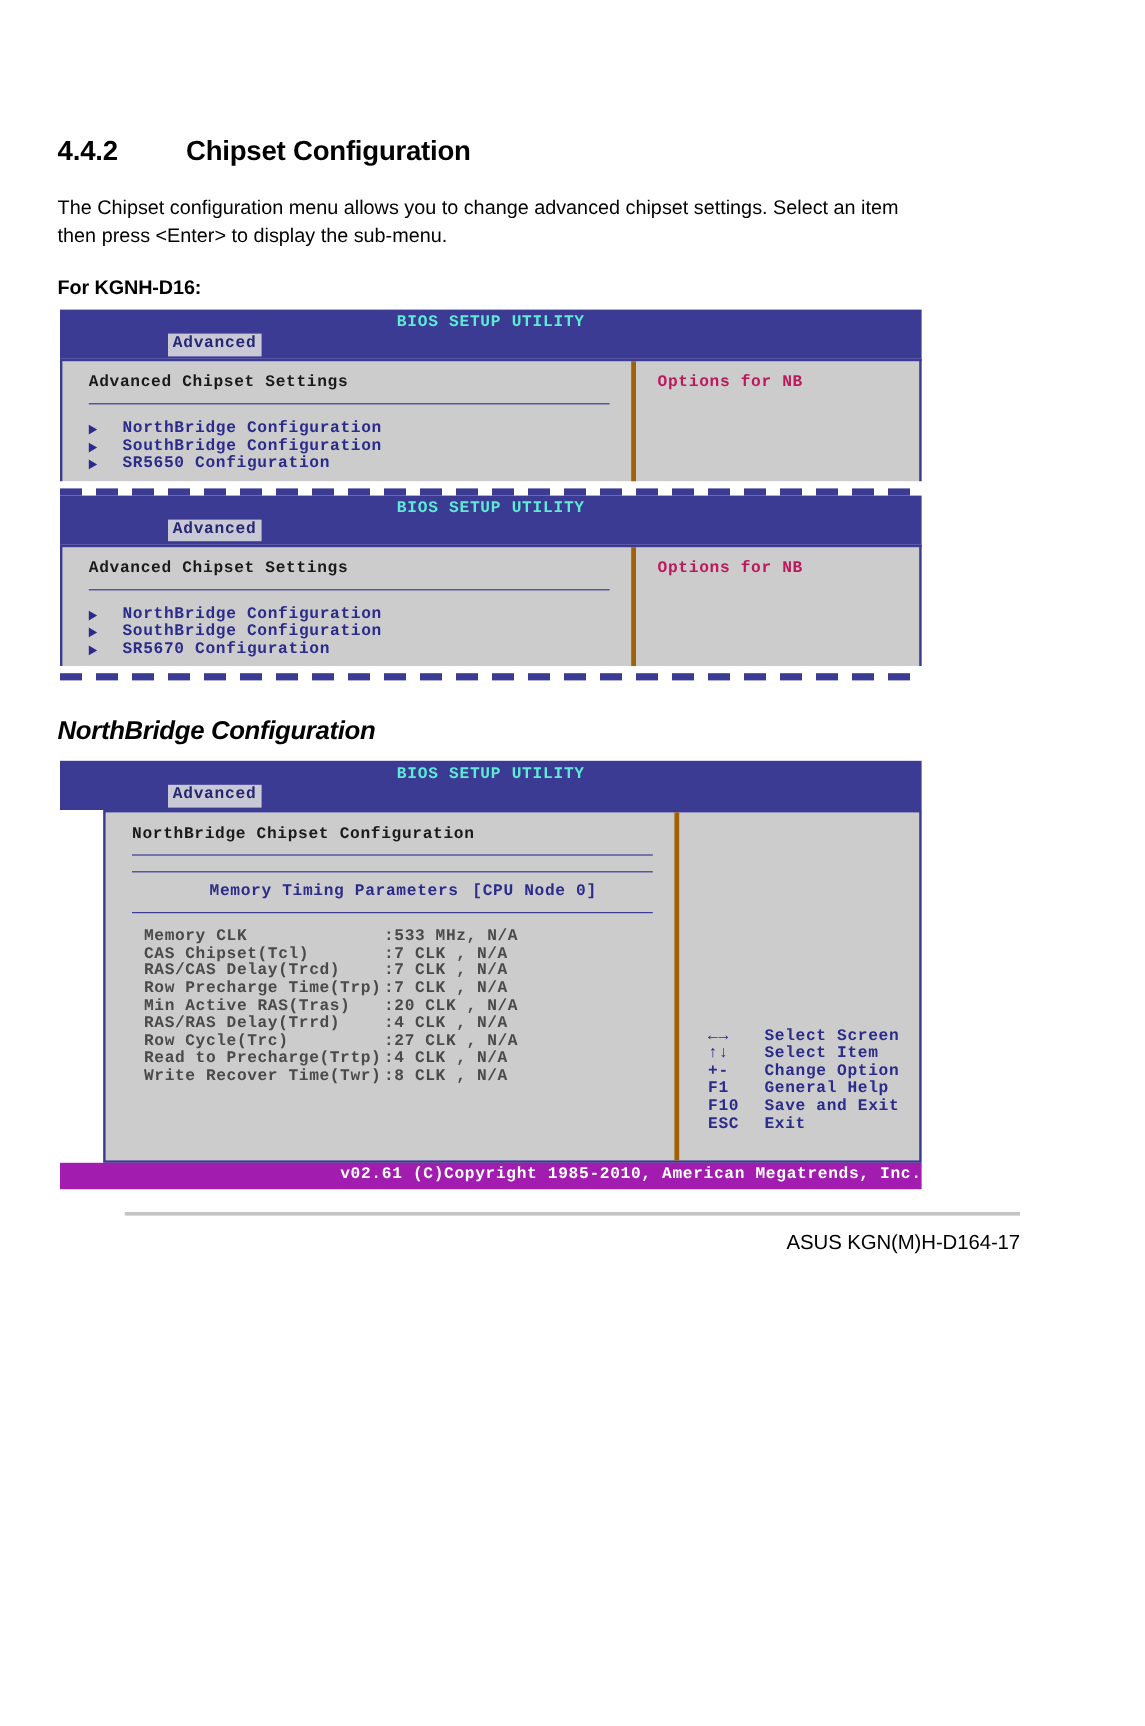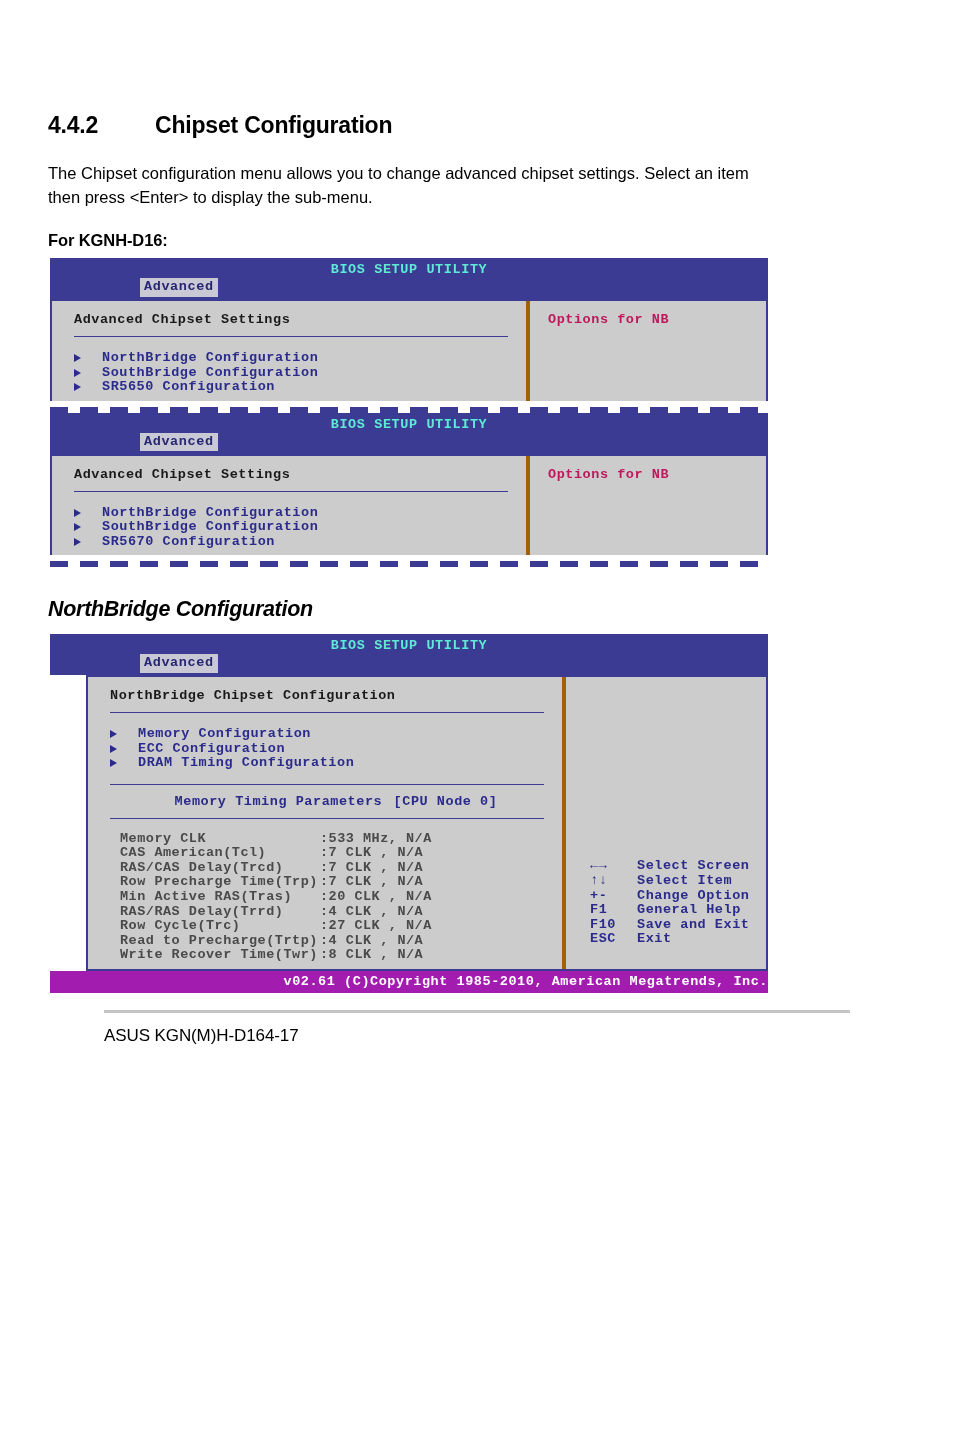--- a/index.html
+++ b/index.html
@@ -245,24 +245,25 @@
     left: 104px;
     right: 104px;
     bottom: 38px;
   }
   .pagefoot-rule {
     border-top: 3px solid #c4c4c4;
     margin-bottom: 13px;
   }
   .pagefoot-row {
     display: flex;
-    justify-content: flex-start;
+    justify-content: flex-end;
     align-items: baseline;
     font-size: 17px;
     letter-spacing: -0.1px;
+    margin-left: 13px;
   }
 </style>
 </head>
 <body>
 
 <div class="page">
 
   <div class="sec-head">
     <div class="sec-num">4.4.2</div>
     <div class="sec-title">Chipset Configuration</div>
@@ -339,51 +340,37 @@
 
   <div class="bios">
     <div class="bios-titlebar">
       <div class="bios-title">BIOS SETUP UTILITY</div>
       <div class="bios-tab">Advanced</div>
     </div>
     <div class="bios-body topline botline" style="min-height:294px;margin-left:36px;">
       <div class="bios-left">
         <div class="panel-title">NorthBridge Chipset Configuration</div>
         <div class="panel-rule"></div>
-        <div class="menu-list">
-          <div class="menu-item">
-            <span class="tri"></span>
-            <span class="menu-label">Memory Configuration</span>
-          </div>
-          <div class="menu-item">
-            <span class="tri"></span>
-            <span class="menu-label">ECC Configuration</span>
-          </div>
-          <div class="menu-item">
-            <span class="tri"></span>
-            <span class="menu-label">DRAM Timing Configuration</span>
-          </div>
-        </div>
 
         <div class="panel-rule" style="margin-top:13px;"></div>
 
         <div class="blue-row" style="padding-top:9px;">
           <span class="bname">Memory Timing Parameters</span>
           <span>[CPU Node 0]</span>
         </div>
 
         <div class="panel-rule" style="margin-top:9px;"></div>
 
         <div class="param-list">
           <div class="param-row">
             <span class="pname">Memory CLK</span>
             <span>:533 MHz, N/A</span>
           </div>
           <div class="param-row">
-            <span class="pname">CAS American(Tcl)</span>
+            <span class="pname">CAS Chipset(Tcl)</span>
             <span>:7 CLK , N/A</span>
           </div>
           <div class="param-row">
             <span class="pname">RAS/CAS Delay(Trcd)</span>
             <span>:7 CLK , N/A</span>
           </div>
           <div class="param-row">
             <span class="pname">Row Precharge Time(Trp)</span>
             <span>:7 CLK , N/A</span>
           </div>

